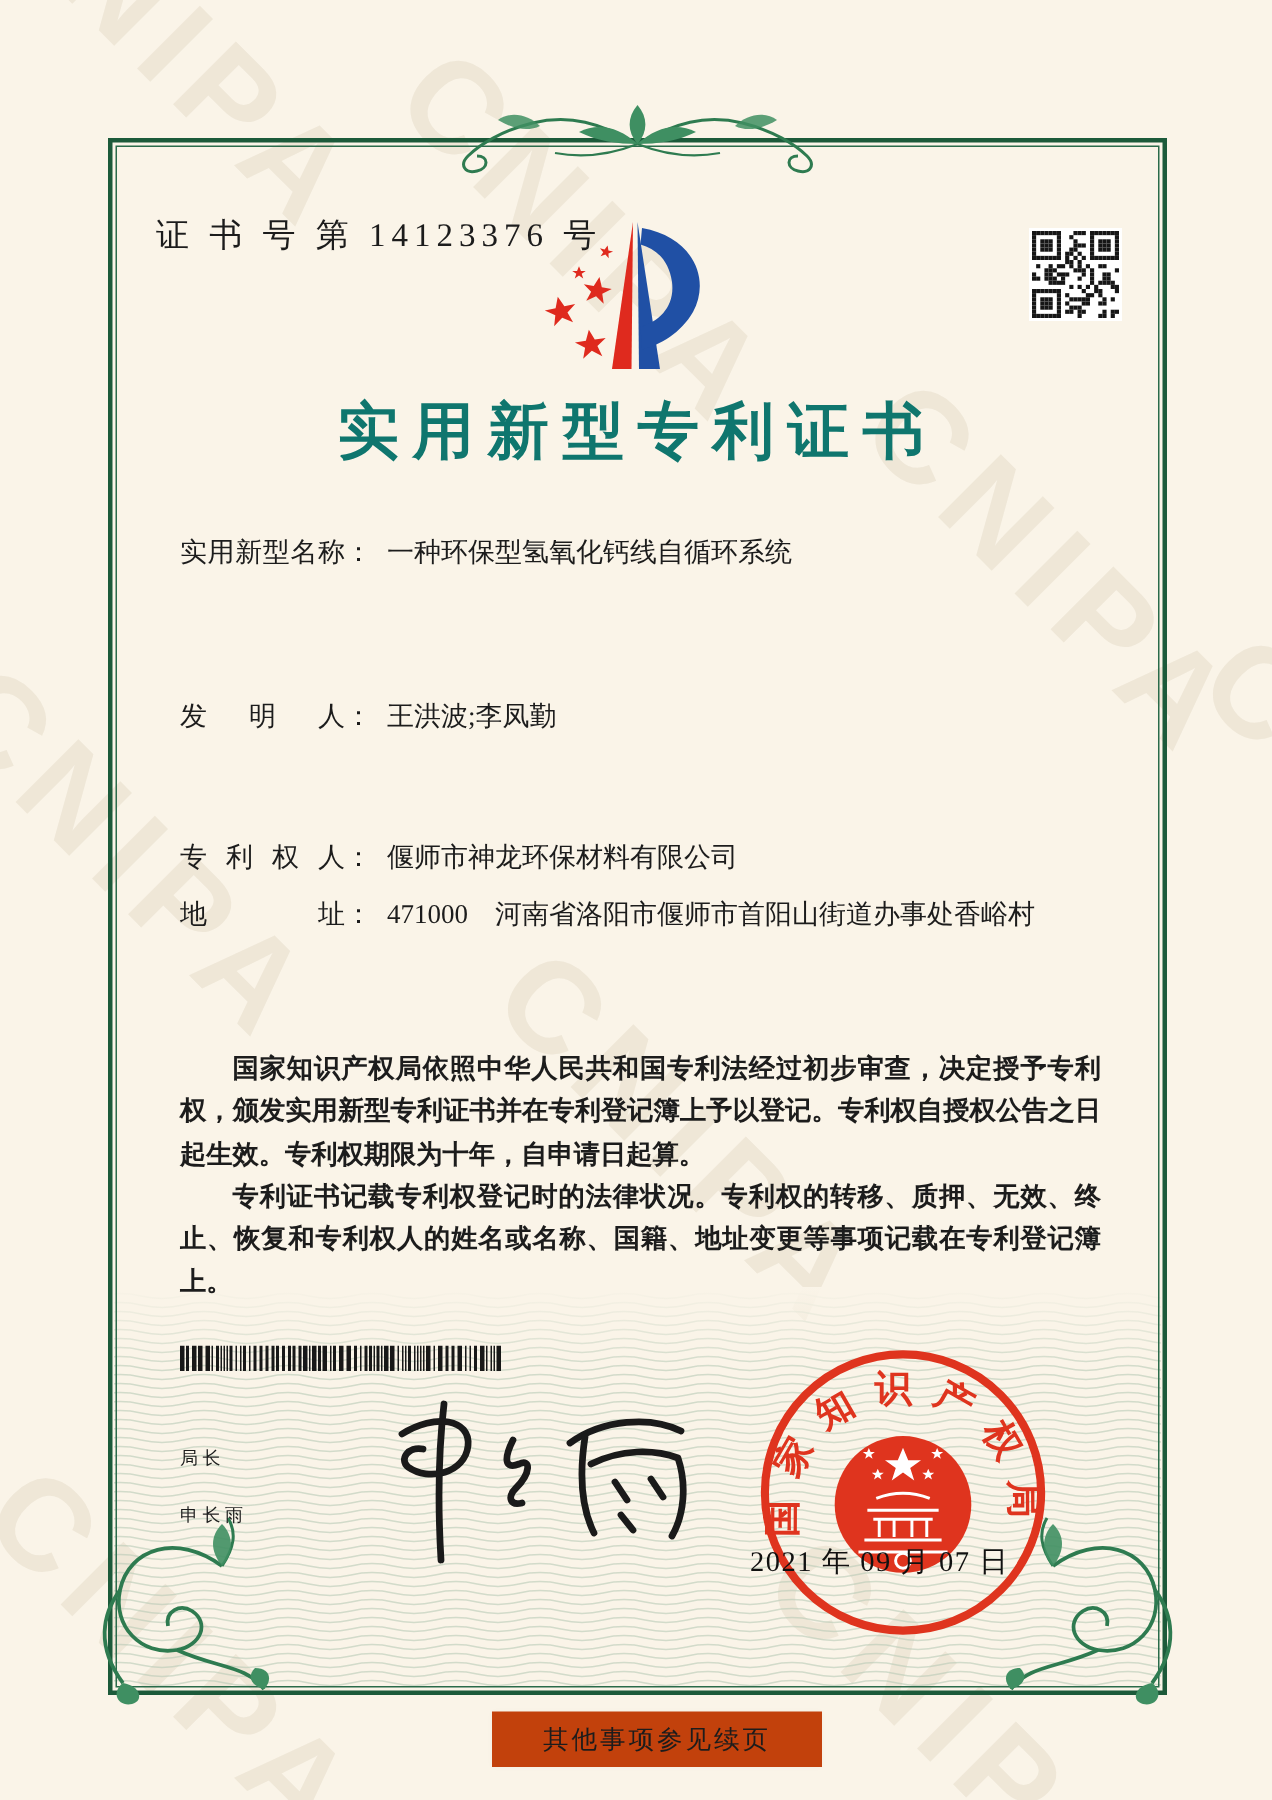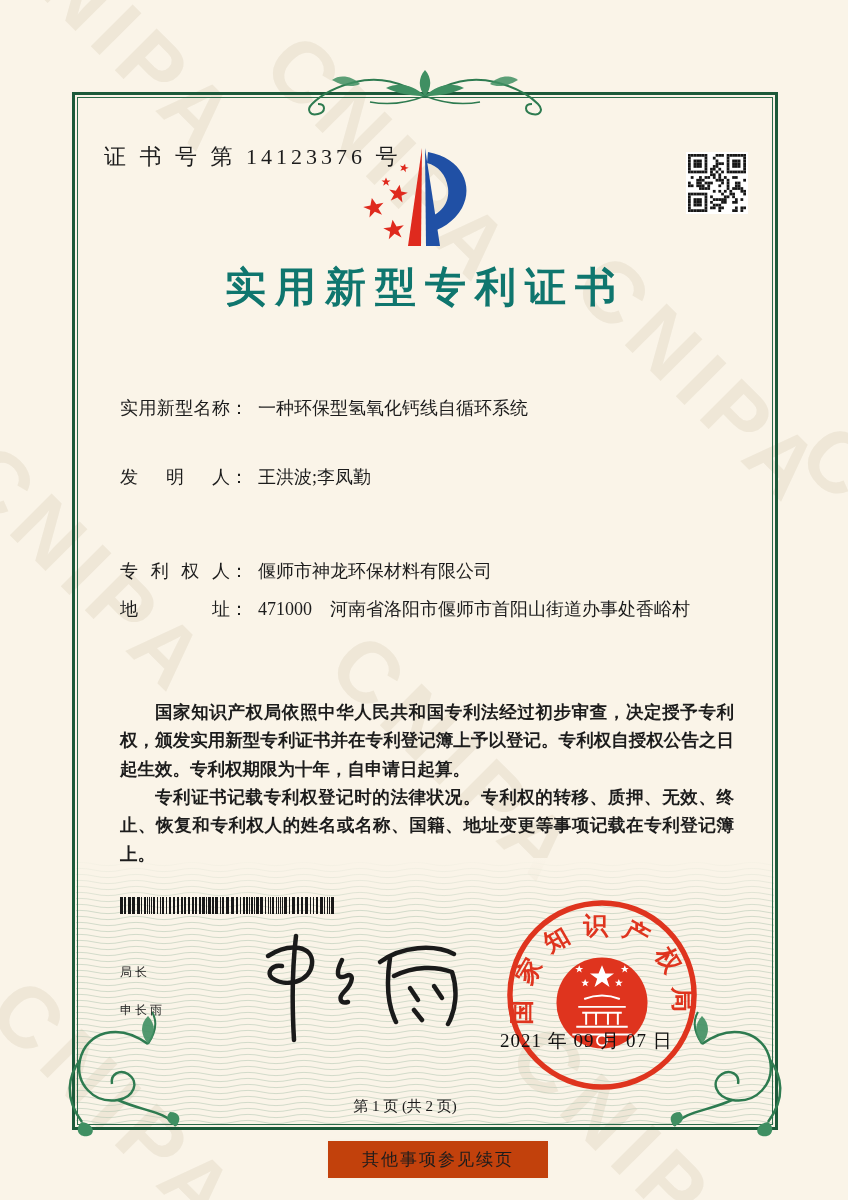--- a/index.html
+++ b/index.html
@@ -408,21 +408,21 @@
       <path transform="translate(30,40) scale(0.5)" d="M0,-9 L2.6,-2.8 L9,-2.8 L3.6,1.1 L5.6,7.3 L0,3.4 L-5.6,7.3 L-3.6,1.1 L-9,-2.8 L-2.6,-2.8 Z"></path>
       <path transform="translate(48,26) scale(0.5) rotate(14)" d="M0,-9 L2.6,-2.8 L9,-2.8 L3.6,1.1 L5.6,7.3 L0,3.4 L-5.6,7.3 L-3.6,1.1 L-9,-2.8 L-2.6,-2.8 Z"></path>
     </g>
     <polygon points="66,6 52,104 65,104" fill="#df2a1e"></polygon>
     <polygon points="69,6 70,104 84,104" fill="#2050a5"></polygon>
     <path d="M72,10 C106,16 118,44 106,66 C98,80 84,88 72,91 L71,76 C84,72 94,62 92,46 C90,32 82,24 71,21 Z" fill="#2050a5"></path>
   </svg>
 
   <div class="title">实用新型专利证书</div>
 
-  <div class="field-row" style="top:356px;margin-top:40px;">
+  <div class="field-row" style="top:356px;">
     <span class="f-label">实用新型名称</span><span class="f-colon">：</span><span class="f-value">一种环保型氢氧化钙线自循环系统</span>
   </div>
   <div class="field-row" style="top:430px;margin-top:35px;">
     <span class="f-label">发明人</span><span class="f-colon">：</span><span class="f-value">王洪波;李凤勤</span>
   </div>
   <div class="field-row" style="top:559px;">
     <span class="f-label">专利权人</span><span class="f-colon">：</span><span class="f-value">偃师市神龙环保材料有限公司</span>
   </div>
   <div class="field-row" style="top:597px;">
     <span class="f-label">地址</span><span class="f-colon">：</span><span class="f-value">471000　河南省洛阳市偃师市首阳山街道办事处香峪村</span>
@@ -541,18 +541,17 @@
         <path d="M80,118 H120"></path>
         <path d="M84,118 V130 M94,118 V130 M106,118 V130 M116,118 V130"></path>
         <path d="M74,132 H126"></path>
         <path d="M70,140 H130"></path>
         <circle cx="100" cy="146" r="5"></circle>
       </g>
     </g>
   </svg>
   <div class="seal-date">2021 年 09 月 07 日</div>
 
-  <div class="page-info">第 1 页 (共 2 页)</div>
   <div class="note-box">
     <span>其他事项参见续页</span>
   </div>
 
 </div>
 
 </body></html>

